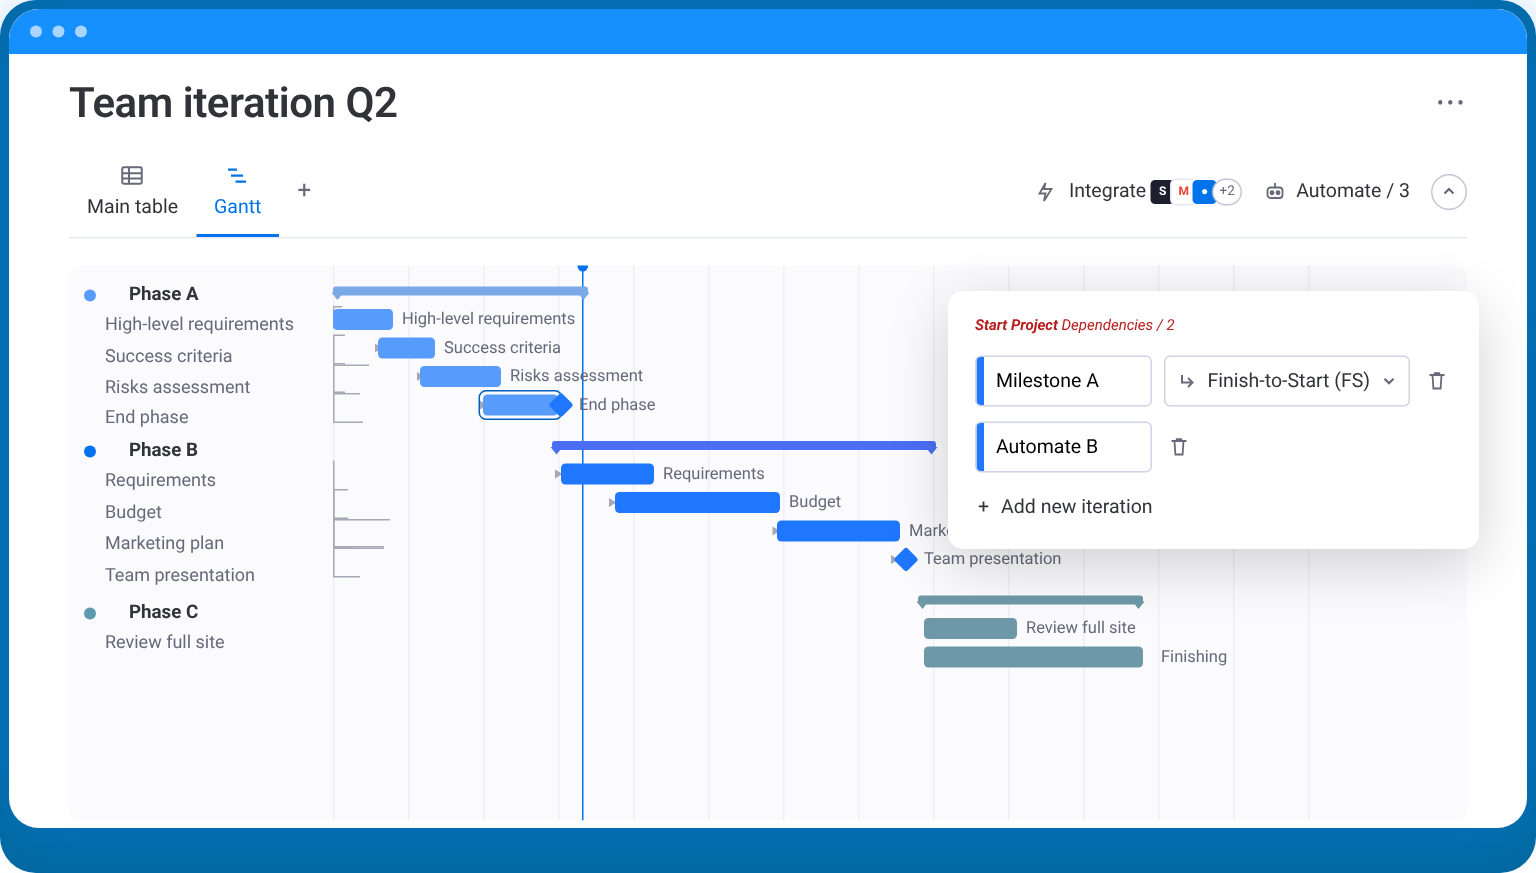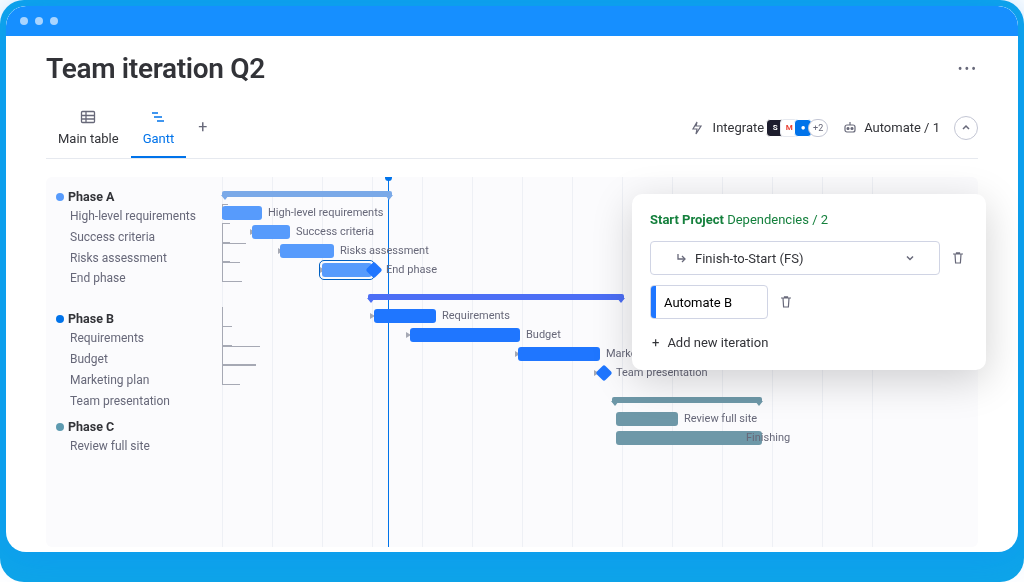--- a/index.html
+++ b/index.html
@@ -8,21 +8,21 @@
     background: #fff;
     width: 1024px;
     height: 582px;
     overflow: hidden;
     position: relative;
   }
   .frame {
     position: absolute;
     inset: 0;
     border-radius: 24px;
-    background: #0ea5e9;
+    background: #0369a1;
     padding: 0;
   }
   .window {
     background: #fff;
     border-radius: 20px;
     margin: 6px;
     height: 546px;
     position: relative;
     overflow: hidden;
     box-shadow: 0 0 40px rgba(10,132,255,0.4);
@@ -50,21 +50,21 @@
   .right-controls { display:flex; align-items:center; gap:14px; padding-bottom:6px;}
   .ctrl { display:flex; align-items:center; gap:6px; font-size:13px; color:#323338; cursor:pointer;}
   .integ-icons { display:flex; align-items:center; }
   .integ-icons .ii { width:18px; height:18px; border-radius:4px; margin-left:-4px; border:1px solid #fff; display:flex; align-items:center; justify-content:center; font-size:8px; font-weight:700; color:#fff;}
   .plus2 { width:20px; height:18px; border-radius:9px; background:#fff; border:1px solid #c3c6d4; color:#676879; font-size:9px; display:flex; align-items:center; justify-content:center; margin-left:-4px;}
   .circ-btn { width:24px; height:24px; border:1px solid #c3c6d4; border-radius:50%; display:flex; align-items:center; justify-content:center; cursor:pointer;}
   .circ-btn svg { width:10px; height:10px; }
 
   .gantt-area { display:flex; margin-top:18px; height:370px; background:#fbfbfd; border-radius:6px; overflow:hidden; position:relative;}
   .task-pane { width:176px; flex-shrink:0; padding:8px 10px 0 10px; font-size:12px; color:#323338;}
-  .phase-hdr { display:flex; align-items:center; gap:4px; font-weight:700; color:#323338; margin:4px 0 2px 0; font-size:12.5px;}
+  .phase-hdr { display:flex; align-items:center; gap:22px; font-weight:700; color:#323338; margin:4px 0 2px 0; font-size:12.5px;}
   .phase-dot { width:8px; height:8px; border-radius:50%; }
   .pA { background:#579bfc; }
   .pB { background:#0073ea; }
   .pC { background:#5d9ab0; }
   .task-item { color:#676879; font-size:12px; padding:2px 0 2px 14px; line-height:1.4;}
 
   .chart-pane { flex:1; position:relative; }
   .gridlines { position:absolute; inset:0; display:flex; }
   .gridlines .gl { border-left:1px solid #eef0f5; width:50px; height:100%; }
   .today-line { position:absolute; top:0; bottom:0; left:166px; width:1px; background:#0073ea; }
@@ -98,33 +98,33 @@
   .panel {
     position:absolute;
     top:194px; left:632px;
     width:354px;
     background:#fff;
     border-radius:10px;
     box-shadow: 0 10px 40px rgba(0,0,0,0.18);
     padding:18px 18px 14px 18px;
     z-index:50;
   }
-  .panel-title { font-size:13px; color:#15803d; margin-bottom:14px; }
+  .panel-title { font-size:10px; color:#b91c1c; margin-bottom:14px;font-style:italic; }
   .panel-title b { font-weight:700; }
   .dep-row { display:flex; align-items:center; gap:8px; margin-bottom:10px; }
   .dep-pill {
     flex:0 0 118px;
     display:flex; align-items:center;
     border:1px solid #d0d4e4; border-radius:4px; height:34px;
     padding:0 8px 0 0; overflow:hidden; font-size:13px;
   }
   .dep-pill .bar-l { width:5px; height:100%; background:#1f76ff; margin-right:8px;}
   .dep-type {
     flex:1; display:flex; align-items:center; justify-content:space-between;
-    border:1px solid #d0d4e4; border-radius:4px; height:34px; padding:0 24px;
+    border:1px solid #d0d4e4; border-radius:4px; height:34px; padding:0 8px;
     font-size:13px; color:#323338; cursor:pointer;
   }
   .dep-type .lead { display:flex; align-items:center; gap:6px;}
   .trash { width:20px; height:20px; color:#676879; cursor:pointer; display:flex; align-items:center; justify-content:center;}
   .add-dep { display:flex; align-items:center; gap:8px; font-size:13px; color:#323338; padding:6px 2px; cursor:pointer; margin-top:2px;}
   svg { display:block; }
 </style>
 </head>
 <body>
 
@@ -185,42 +185,42 @@
           </div>
           <div class="ctrl">
             <span>
               <svg width="16" height="16" viewBox="0 0 16 16" fill="none" stroke="#676879" stroke-width="1.2">
                   <rect x="3" y="5" width="10" height="7" rx="2"></rect>
                   <circle cx="6" cy="8.5" r="1" fill="#676879"></circle>
                   <circle cx="10" cy="8.5" r="1" fill="#676879"></circle>
                   <line x1="8" y1="2" x2="8" y2="5"></line>
                 </svg>
             </span>
-            <span>Automate / 1</span>
+            <span>Automate / 3</span>
           </div>
           <div class="circ-btn">
             <svg viewBox="0 0 10 10" fill="none" stroke="#676879" stroke-width="1.5">
                 <polyline points="2,6 5,3 8,6"></polyline>
               </svg>
           </div>
         </div>
       </div>
 
       <div class="gantt-area">
         <div class="task-pane">
           <div class="phase-hdr">
               <span class="phase-dot pA"></span>
               <span>Phase A</span>
             </div>
           <div class="task-item">High-level requirements</div>
           <div class="task-item">Success criteria</div>
           <div class="task-item">Risks assessment</div>
           <div class="task-item">End phase</div>
 
-          <div class="phase-hdr" style="margin-top:22px">
+          <div class="phase-hdr" style="margin-top:4px">
               <span class="phase-dot pB"></span>
               <span>Phase B</span>
             </div>
           <div class="task-item">Requirements</div>
           <div class="task-item">Budget</div>
           <div class="task-item">Marketing plan</div>
           <div class="task-item">Team presentation</div>
 
           <div class="phase-hdr" style="margin-top:8px">
               <span class="phase-dot pC"></span>
@@ -323,35 +323,39 @@
 
             <div class="row" style="margin-top:8px">
                 <div class="bar summary sC" style="left:390px;width:150px"></div>
               </div>
             <div class="row">
               <div class="bar bC" style="left:394px;width:62px"></div>
               <span class="blabel" style="left:462px">Review full site</span>
             </div>
             <div class="row">
               <div class="bar bC" style="left:394px;width:146px"></div>
-              <span class="blabel" style="left:524px">Finishing</span>
+              <span class="blabel" style="left:552px">Finishing</span>
             </div>
           </div>
         </div>
       </div>
     </div>
   </div>
 </div>
 
 <div class="panel">
   <div class="panel-title">
     <b>Start Project</b> <span>Dependencies / 2</span>
   </div>
 
   <div class="dep-row">
+    <div class="dep-pill">
+      <div class="bar-l"></div>
+      <span>Milestone A</span>
+    </div>
     <div class="dep-type">
       <span class="lead">
         <span>
             <svg width="14" height="14" viewBox="0 0 14 14" fill="none" stroke="#676879" stroke-width="1.3">
               <path d="M3 3v5h6"></path>
               <polyline points="7,5 10,8 7,11"></polyline>
             </svg>
           </span>
         <span>Finish-to-Start (FS)</span>
       </span>

